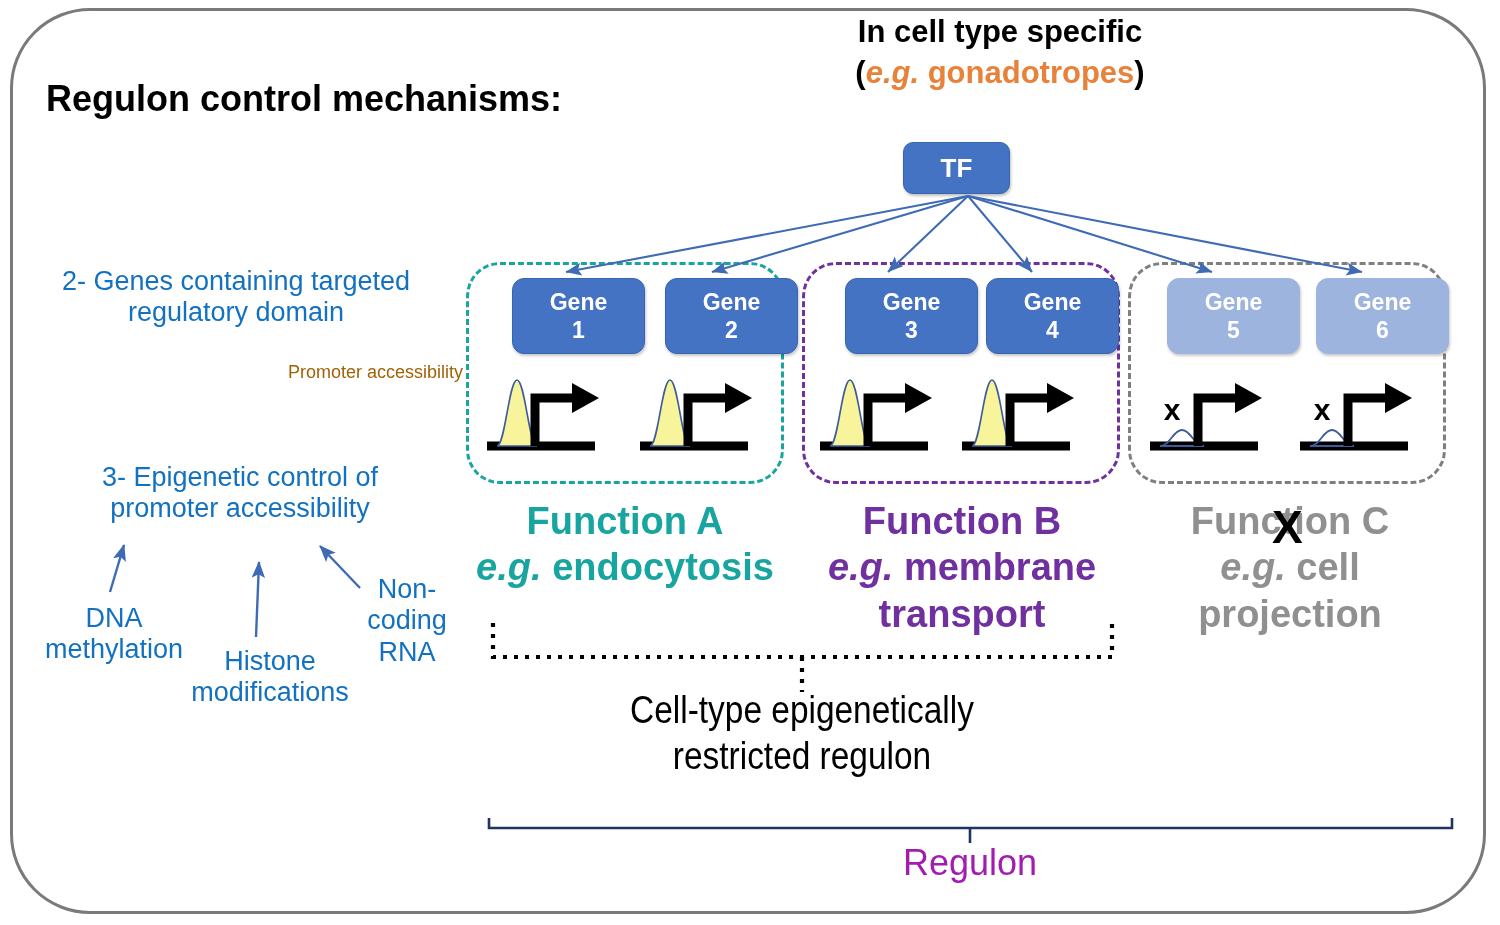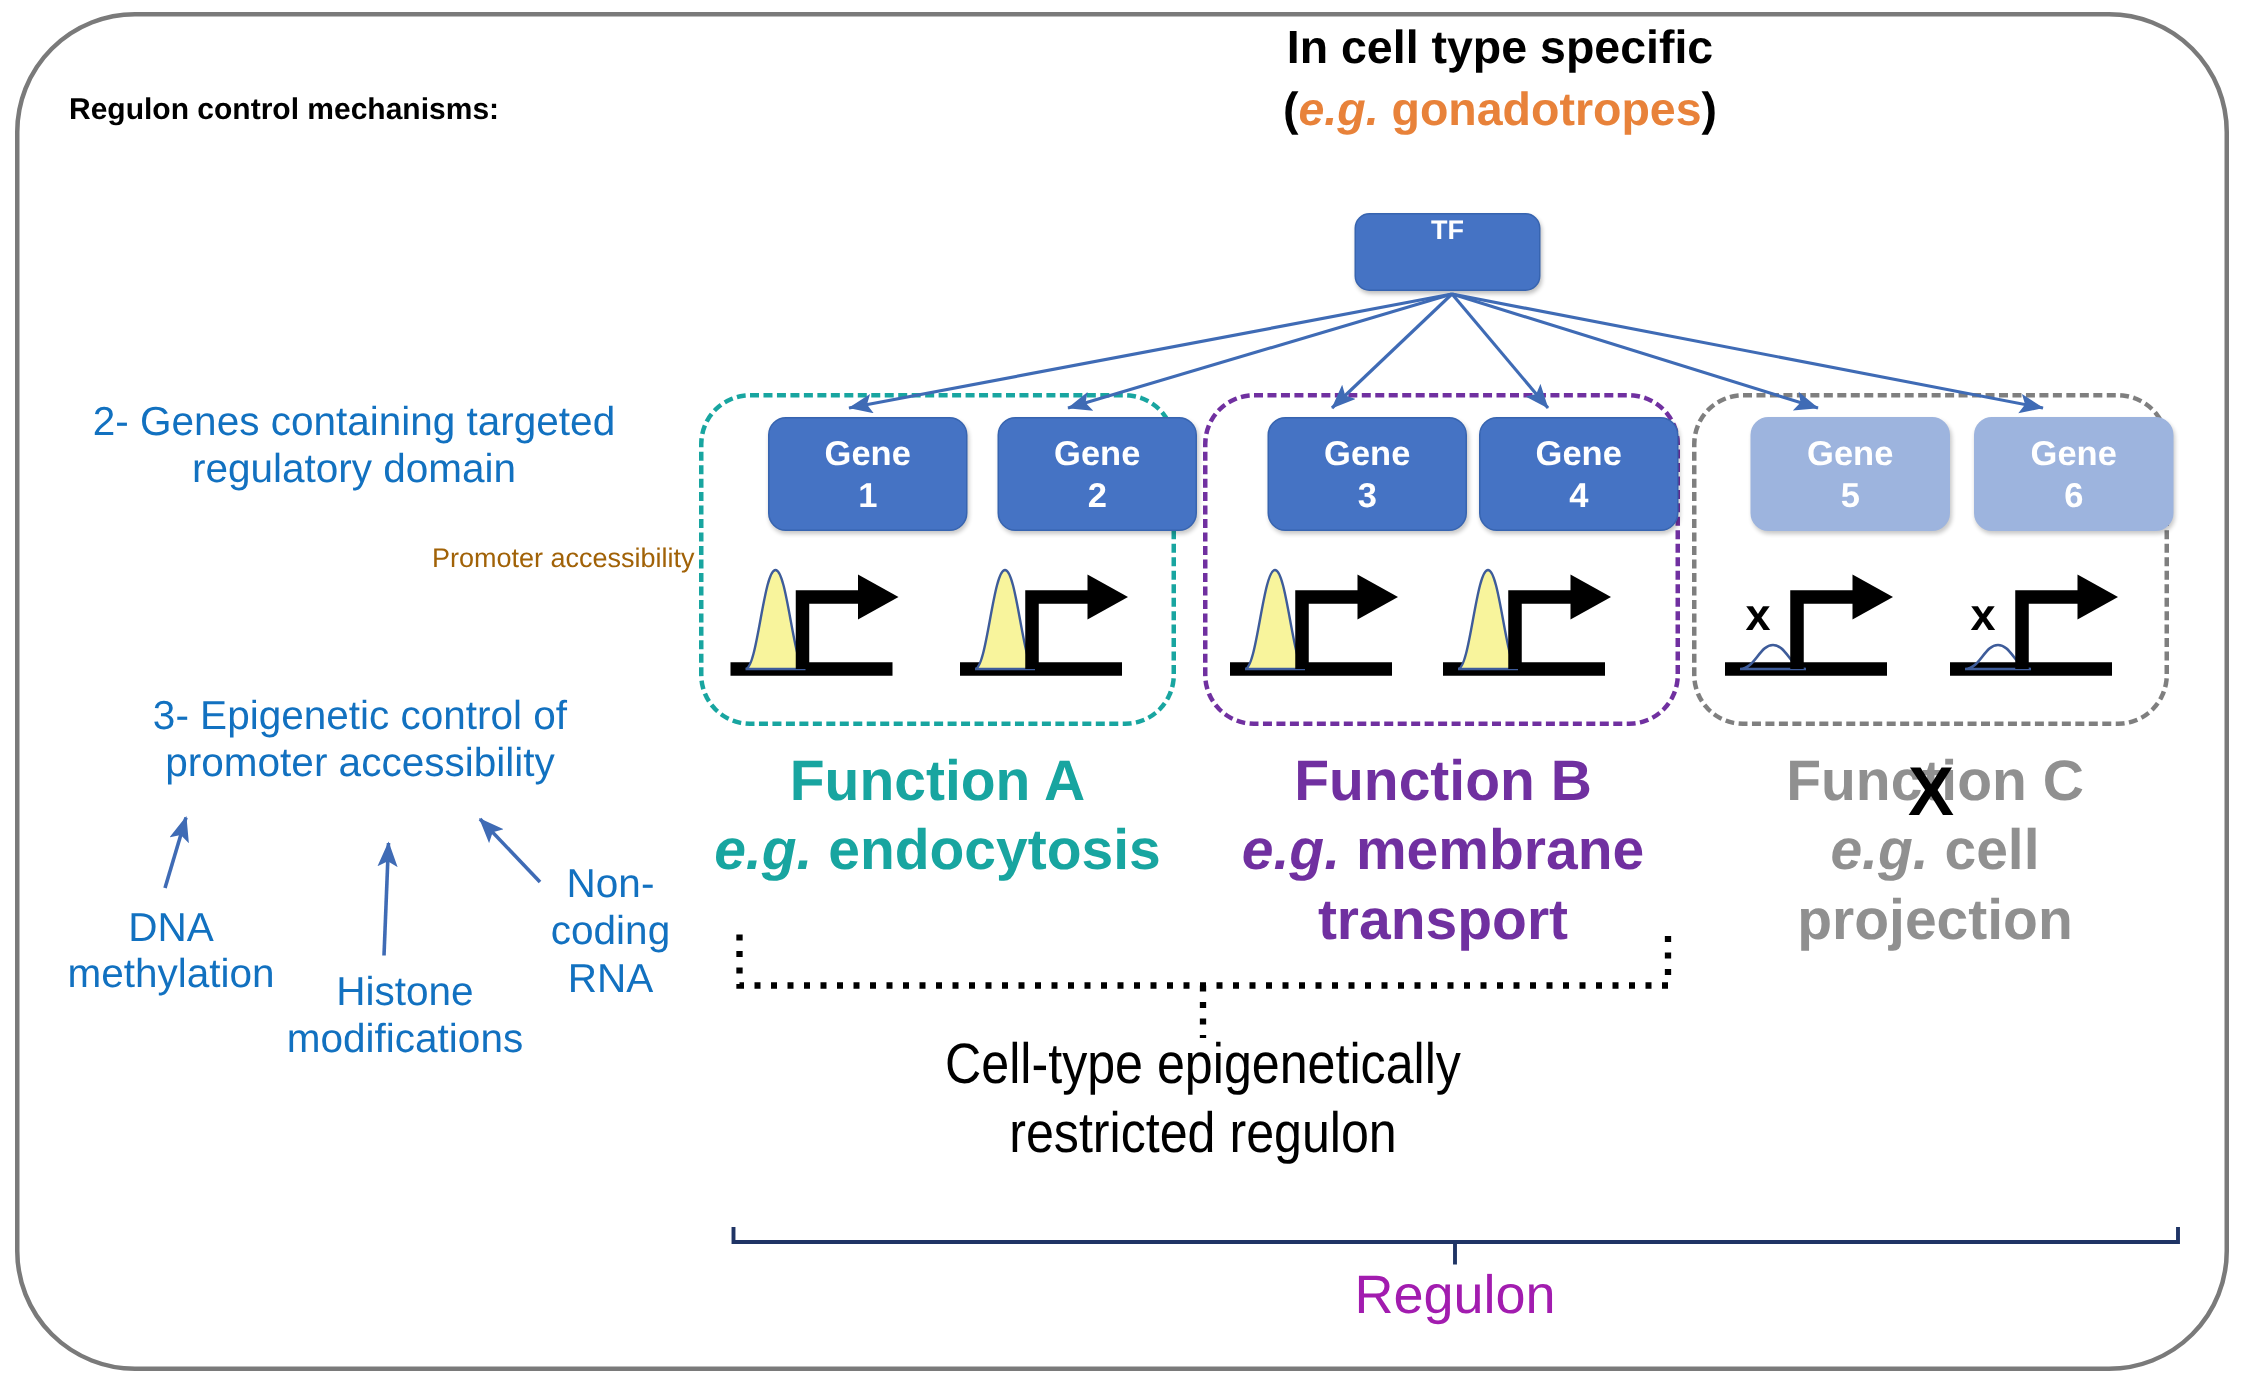--- a/index.html
+++ b/index.html
@@ -55,22 +55,22 @@
     line-height: 1.32;
   }
   #heading .orange {
     color: #E8823A;
     font-style: italic;
   }
   #heading .orange .nonital { font-style: normal; margin-top: 16px; }
 
   
   #mechanisms-title {
-    left: 46px; top: 62px;
-    font-size: 20px;
+    left: 46px; top: 78px;
+    font-size: 36px;
   }
   #mech-1 {
     left: 55px; top: 148px;
     width: 400px;
     text-align: center;
     font-size: 27px;
   }
   #mech-2 {
     left: 36px; top: 266px;
     width: 400px;
@@ -106,28 +106,29 @@
     width: 180px;
     text-align: right;
     font-size: 18px;
     color: #a16207;
   }
 
   
   #tf-box {
     position: absolute;
     left: 903px; top: 142px;
-    width: 124px; height: 52px;
+    width: 107px; height: 52px;
     background: #4573C4;
     border: 1.5px solid #3764B0;
     border-radius: 10px;
     color: #ffffff;
-    font-size: 18px;
+    font-size: 26px;
     font-weight: bold;
     display: flex;
+    align-items: center;
     justify-content: center;
     box-sizing: border-box;
     box-shadow: 1px 2px 3px rgba(0,0,0,0.25);
   }
 
   
   .group-box {
     position: absolute;
     border-style: dashed;
     border-width: 3px;

